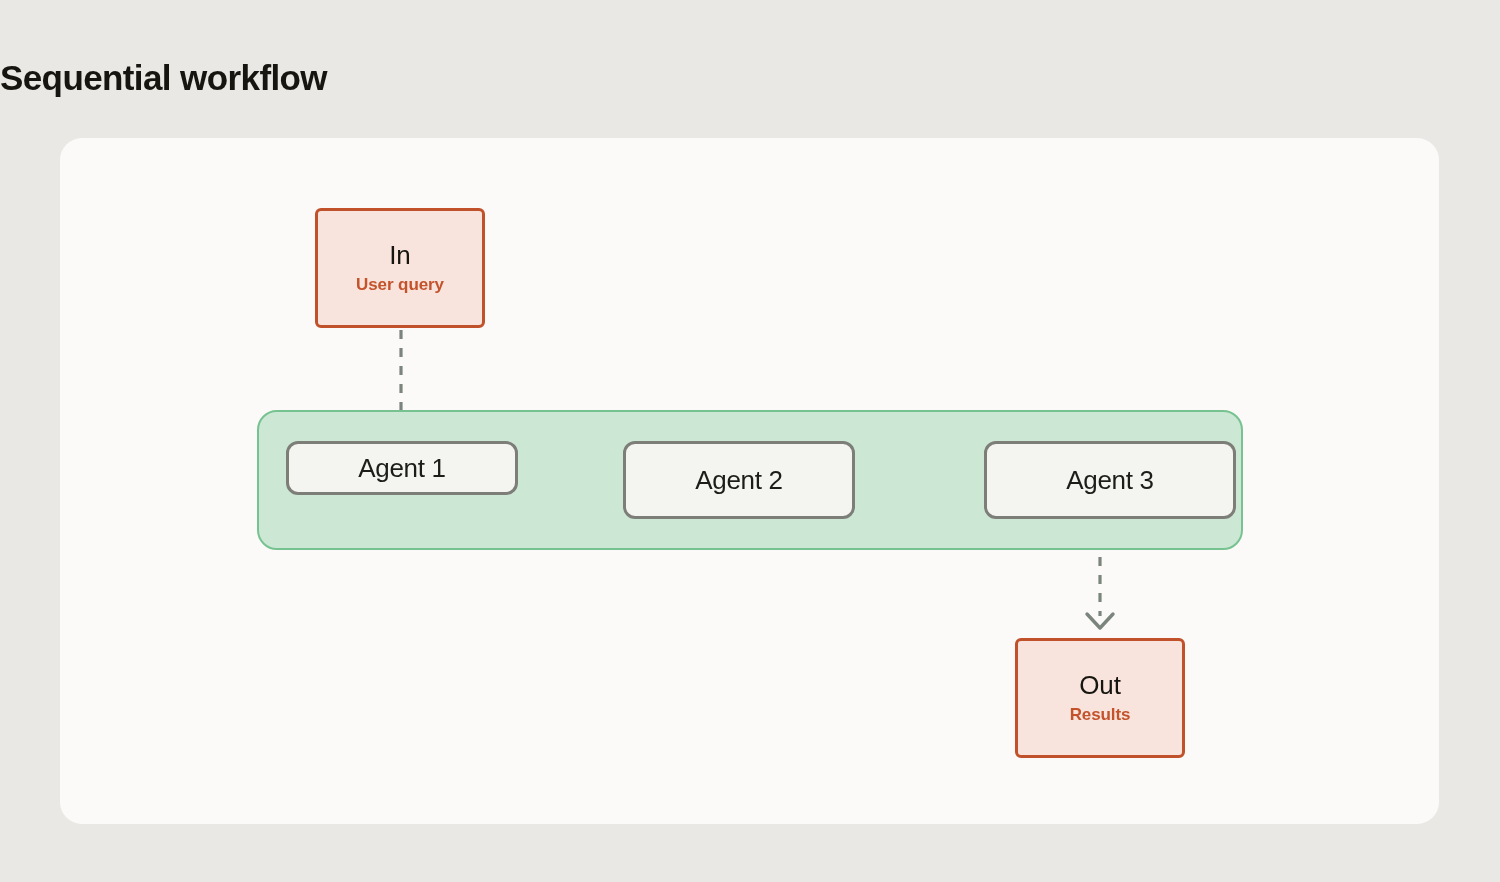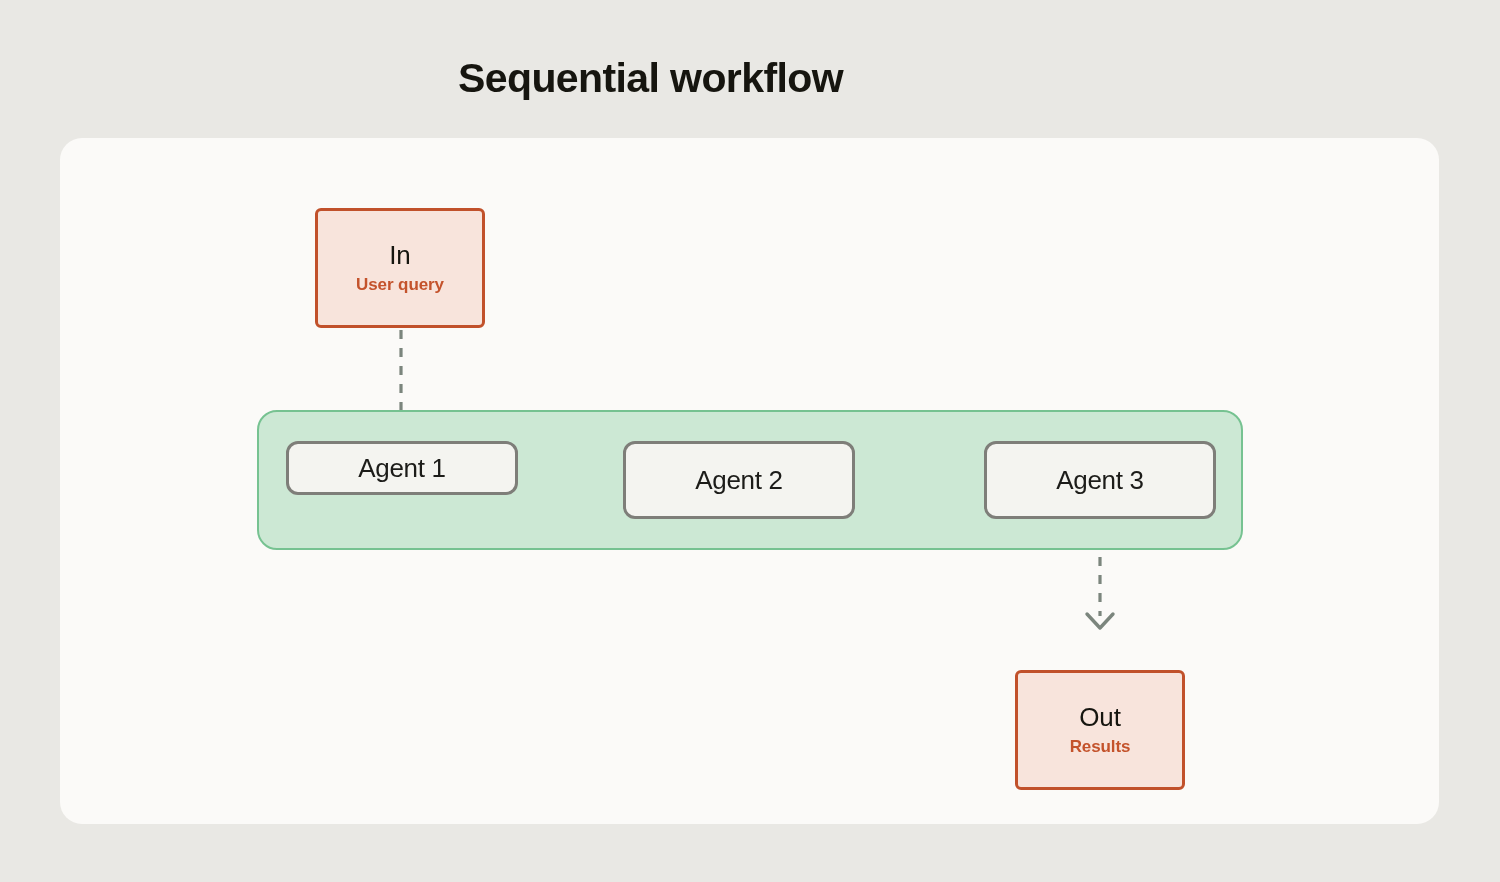--- a/index.html
+++ b/index.html
@@ -14,22 +14,21 @@
     overflow: hidden;
     position: relative;
   }
 
   
   .page-title {
     position: absolute;
     top: 53px;
     left: 0;
     width: 1301px;
-    text-align: center;
-    font-size: 41px;
+    font-size: 35px;
     font-weight: 700;
     letter-spacing: -0.6px;
     color: #16150f;
     line-height: 50px;
   }
 
   
   .card {
     position: absolute;
     left: 60px;
@@ -114,22 +113,22 @@
     font-weight: 400;
     color: #1c1c19;
     line-height: 32px;
     letter-spacing: -0.3px;
   }
 
   
   #node-in    { left: 255px; top: 70px;  width: 170px; height: 120px; }
   #node-a1    { left: 226px; top: 303px; width: 232px; height: 54px;  }
   #node-a2    { left: 563px; top: 303px; width: 232px; height: 78px;  }
-  #node-a3    { left: 924px; top: 303px; width: 232px; height: 78px;  }
-  #node-out   { left: 955px; top: 500px; width: 170px; height: 120px; margin-top: 32px; }
+  #node-a3    { left: 924px; top: 303px; width: 252px; height: 78px;  }
+  #node-out   { left: 955px; top: 500px; width: 170px; height: 120px; }
 </style>
 </head>
 <body>
 
 <div class="page-title">Sequential workflow</div>
 
 <div class="card">
   <div class="canvas">
 
     <svg class="wires" viewBox="0 0 1379 686" xmlns="http://www.w3.org/2000/svg">

